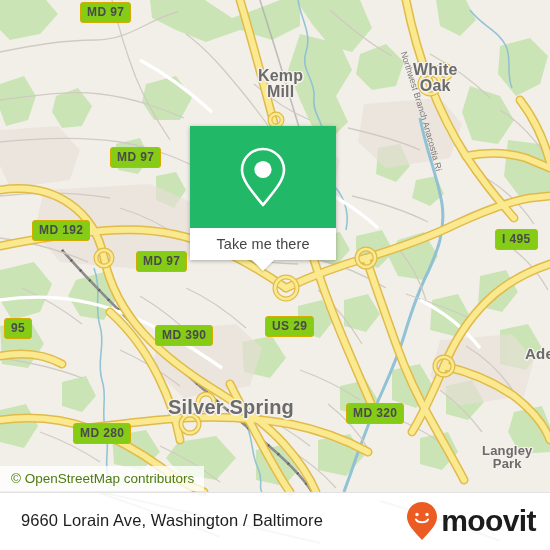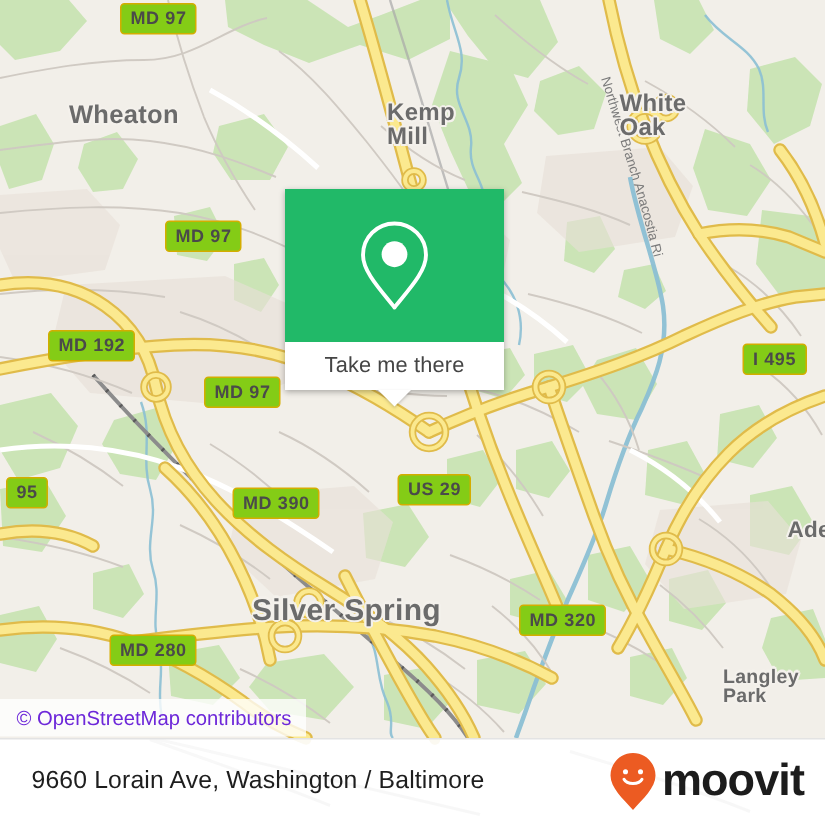--- a/index.html
+++ b/index.html
@@ -29,21 +29,21 @@
     position: absolute;
     color: #6b6b6b;
     font-weight: bold;
     white-space: nowrap;
     letter-spacing: 0.2px;
     text-shadow:
       -1.5px 0 #f4f1ec, 1.5px 0 #f4f1ec, 0 -1.5px #f4f1ec, 0 1.5px #f4f1ec,
       -1px -1px #f4f1ec, 1px -1px #f4f1ec, -1px 1px #f4f1ec, 1px 1px #f4f1ec;
     pointer-events: none;
   }
-  .map-label.two-line { line-height: 1.0; }
+  .map-label.two-line { text-align: center; line-height: 1.0; }
 
   
   .shield {
     position: absolute;
     background: #84cc16;
     border: 1.6px solid #d4ad00;
     border-radius: 3px;
     color: #4a4a4a;
     font-weight: bold;
     font-size: 12px;
@@ -95,21 +95,21 @@
     filter: drop-shadow(0 1px 1px rgba(0,0,0,0.2));
   }
 
   
   #attribution {
     position: absolute;
     left: 0; top: 466px;
     background: rgba(255,255,255,0.78);
     padding: 5px 10px 5px 11px;
     font-size: 13.5px;
-    color: #6d28d9;
+    color: #4d7c0f;
     white-space: nowrap;
     z-index: 30;
   }
 
   
   #bottom-bar {
     position: absolute;
     left: 0; top: 492px;
     width: 550px; height: 56px;
     background: #ffffff;
@@ -364,21 +364,20 @@
           <circle cx="276" cy="120" r="6"></circle>
         </g>
 
         <path id="riverpath" d="M400,50 C412,90 426,130 436,172" fill="none"></path>
         <text font-family="Liberation Sans, sans-serif" font-size="9" fill="#7b7b7b">
           <textPath href="#riverpath" startOffset="2%">Northwest Branch Anacostia River</textPath>
         </text>
       </g>
     </svg>
 
-    <div class="map-label" style="left:46px; top:67px; font-size:17px;">Wheaton</div>
 
     <div class="map-label two-line" style="left:258px; top:68px; font-size:16px;">
       <div>Kemp</div>
       <div>Mill</div>
     </div>
 
     <div class="map-label" style="left:168px; top:396px; font-size:20px;">Silver Spring</div>
 
     <div class="map-label two-line" style="left:413px; top:62px; font-size:16px;">
       <div>White</div>

